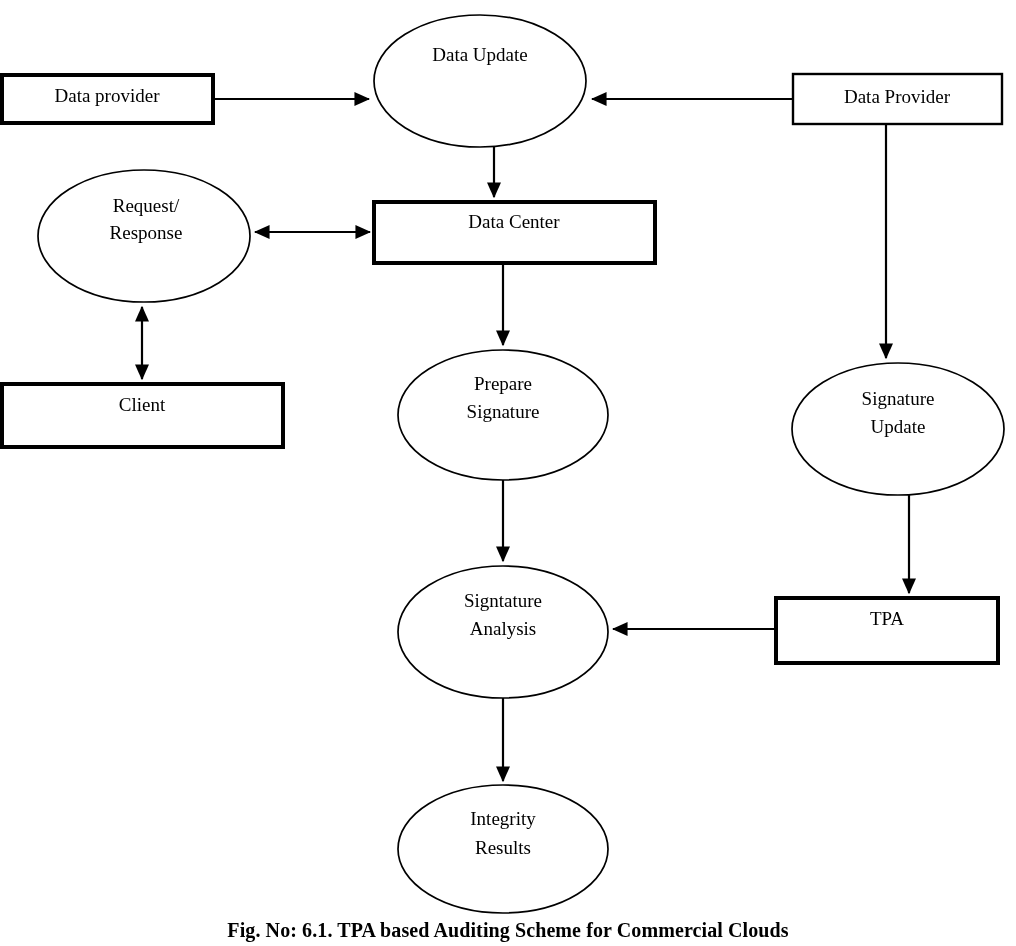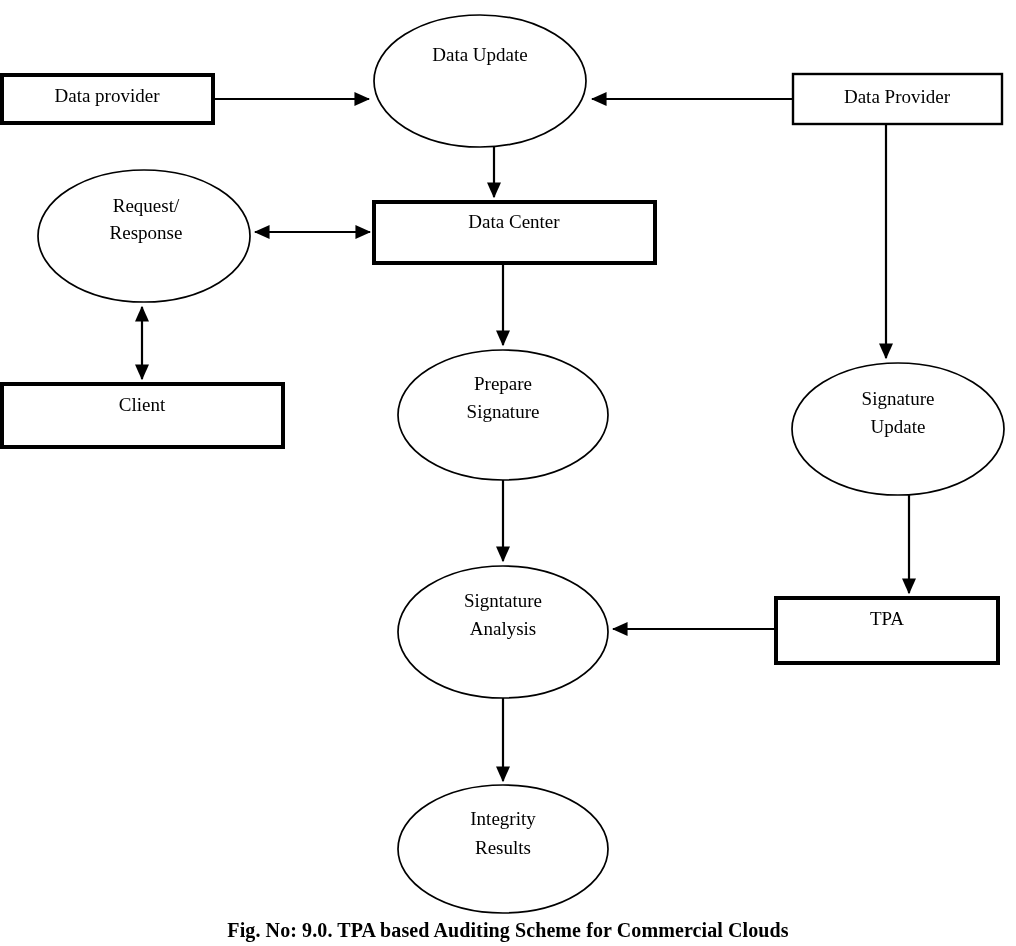--- a/index.html
+++ b/index.html
@@ -164,15 +164,15 @@
 
       <g>
         <ellipse class="node-shape ellipse-line" cx="503" cy="849" rx="105" ry="64"></ellipse>
         <text class="node-label" x="503" y="821">Integrity</text>
         <text class="node-label" x="503" y="850">Results</text>
       </g>
 
     </g>
   </svg>
 
-  <div class="caption-text">Fig. No: 9.0. TPA based Auditing Scheme for Commercial Clouds</div>
+  <div class="caption-text">Fig. No: 6.1. TPA based Auditing Scheme for Commercial Clouds</div>
 
 </div>
 
 </body></html>

